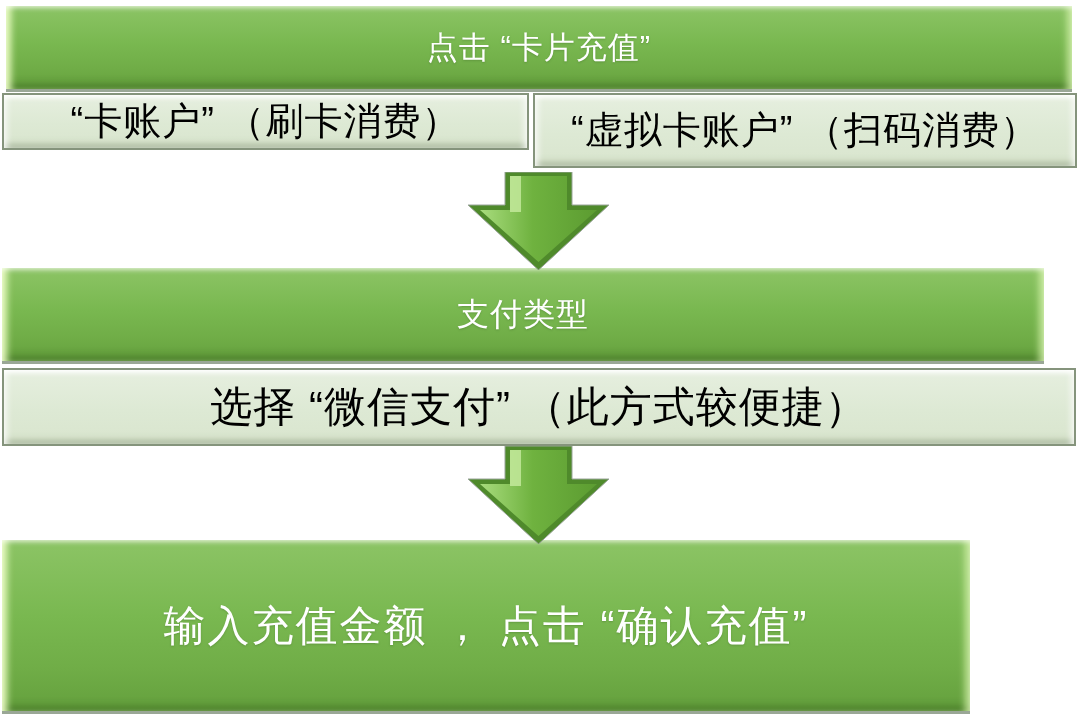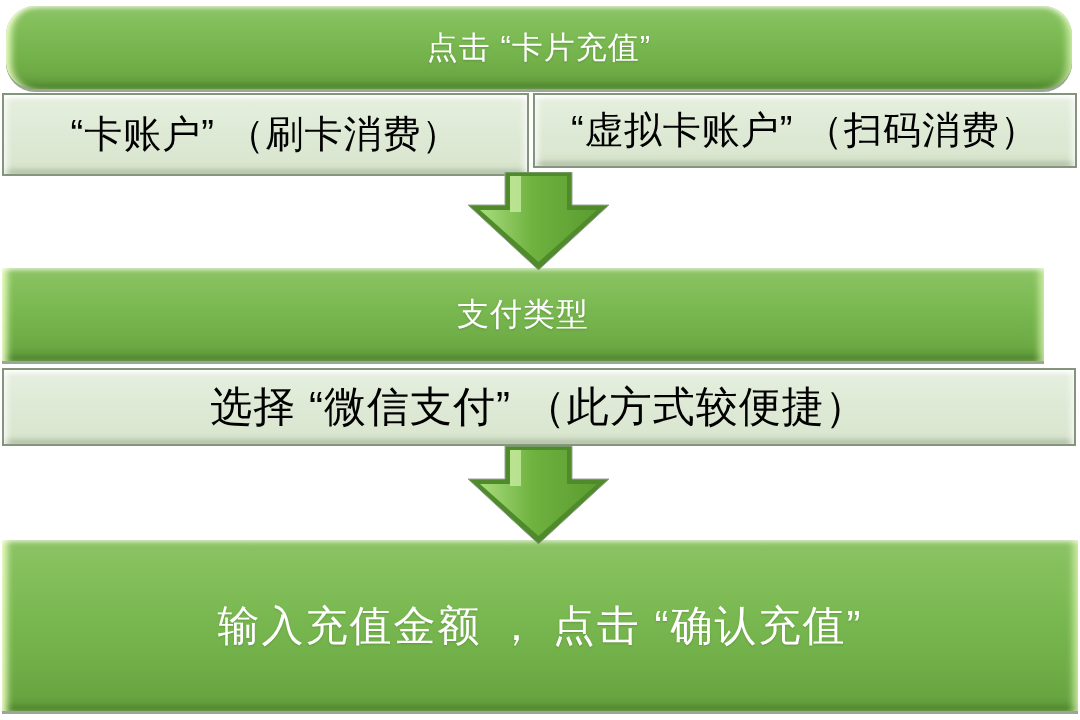--- a/index.html
+++ b/index.html
@@ -52,30 +52,30 @@
     align-items: center;
     justify-content: center;
   }
   .light-bevel .label {
     color: #000000;
     text-align: center;
     letter-spacing: 1px;
     white-space: nowrap;
   }
   
-  .bar-step1   { left: 6px;   top: 6px;   width: 1066px; height: 86px; border-radius: 29px;  }
+  .bar-step1   { left: 6px;   top: 6px;   width: 1066px; height: 86px;  }
   .bar-step1 .label { font-size: 31px; }
-  .box-card    { left: 2px;   top: 93px;  width: 527px;  height: 83px;  }
+  .box-card    { left: 2px;   top: 93px;  width: 527px;  height: 57px;  }
   .box-virtual { left: 533px; top: 93px;  width: 544px;  height: 75px;  }
   .box-card .label, .box-virtual .label { font-size: 38px; }
   .bar-step2   { left: 2px;   top: 268px; width: 1042px; height: 96px;  }
   .bar-step2 .label { font-size: 32px; }
   .box-wechat  { left: 2px;   top: 368px; width: 1074px; height: 78px;  }
   .box-wechat .label { font-size: 42px; }
-  .bar-step3   { left: 2px;   top: 540px; width: 1076px; height: 174px; }
+  .bar-step3   { left: 2px;   top: 540px; width: 968px; height: 174px; }
   .bar-step3 .label { font-size: 42px; letter-spacing: 2px; }
   .arrow {
     position: absolute;
     width: 141px;
     height: 98px;
     z-index: 5;
   }
   .arrow-1 { left: 468px; top: 172px; }
   .arrow-2 { left: 468px; top: 446px; }
 </style>

